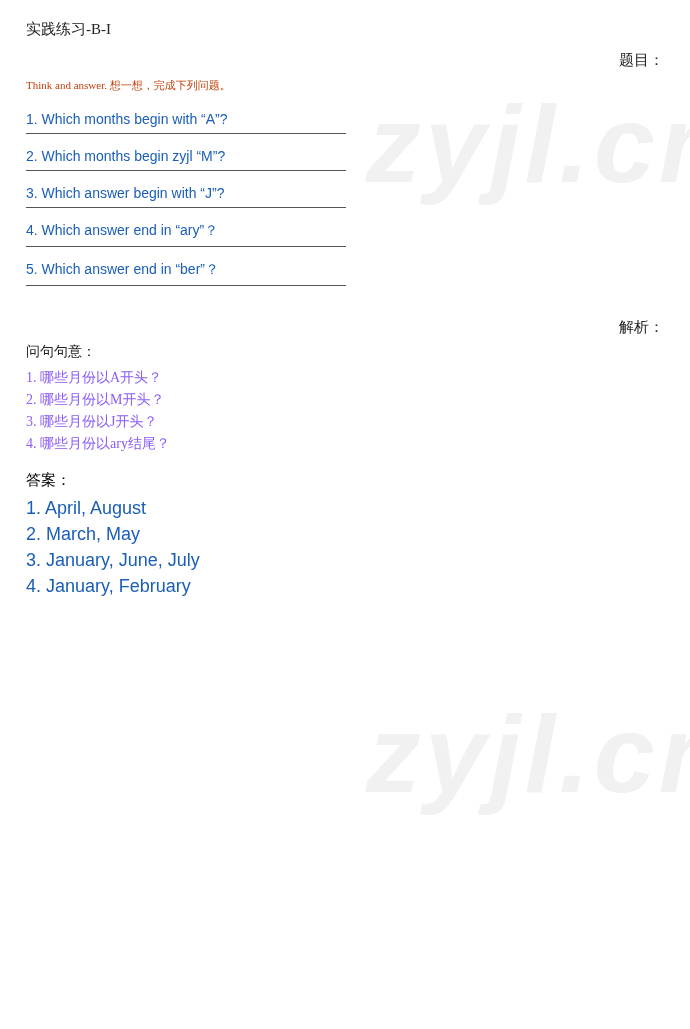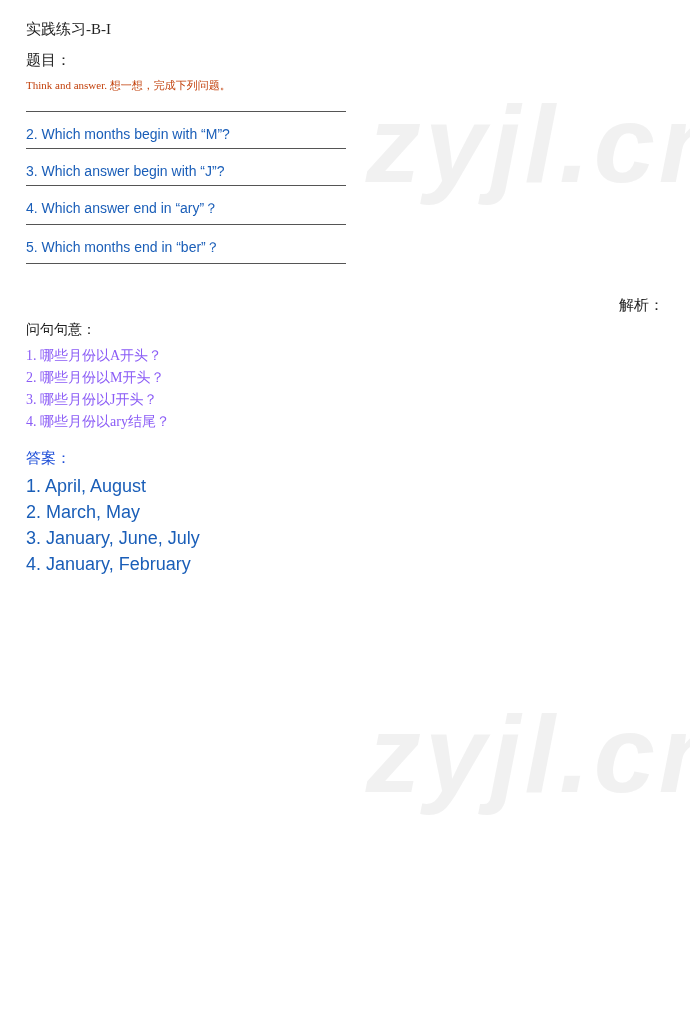--- a/index.html
+++ b/index.html
@@ -55,20 +55,21 @@
       color: #222;
       margin-bottom: 12px;
       font-family: "SimSun", serif;
     }
 
     .section-label {
       font-size: 15px;
       color: #222;
       margin-bottom: 8px;
       font-family: "SimSun", serif;
+      text-align: right;
     }
 
     .instruction {
       font-size: 11px;
       color: #c2410c;
       margin-bottom: 18px;
       font-family: Liberation Serif, serif;
     }
 
     .question-block {
@@ -109,21 +110,21 @@
 
     .analysis-item {
       font-size: 14px;
       color: #8b5cf6;
       margin-bottom: 4px;
       font-family: "SimSun", serif;
     }
 
     .answer-label {
       font-size: 15px;
-      color: #1d4ed8;
+      color: #000000;
       margin-top: 18px;
       margin-bottom: 8px;
       font-family: "SimSun", serif;
     }
 
     .answer-item {
       font-size: 18px;
       color: #1a5eb8;
       margin-bottom: 5px;
       font-family: Arial, "SimSun", serif;
@@ -141,27 +142,31 @@
 
 <div class="page-title">实践练习-B-I</div>
 
 <div class="section-label">题目：</div>
 
 <div class="instruction">Think and answer. 想一想，完成下列问题。</div>
 
 <div>
 
   <div class="question-block">
+    <div class="question-text">
+      <span>1.</span>
+      <span>Which months begin with “A”?</span>
+    </div>
     <div class="question-line"></div>
   </div>
 
   <div class="question-block">
     <div class="question-text">
       <span>2.</span>
-      <span>Which months begin with “M”?</span>
+      <span>Which months begin zyjl “M”?</span>
     </div>
     <div class="question-line"></div>
   </div>
 
   <div class="question-block">
     <div class="question-text">
       <span>3.</span>
       <span>Which answer begin with “J”?</span>
     </div>
     <div class="question-line"></div>
@@ -171,21 +176,21 @@
     <div class="question-text">
       <span>4.</span>
       <span>Which answer end in “ary”？</span>
     </div>
     <div class="question-line"></div>
   </div>
 
   <div class="question-block">
     <div class="question-text">
       <span>5.</span>
-      <span>Which months end in “ber”？</span>
+      <span>Which answer end in “ber”？</span>
     </div>
     <div class="question-line"></div>
   </div>
 
 </div>
 
 <div class="divider-space"></div>
 
 <div class="analysis-label">解析：</div>
 <div class="analysis-sub-label">问句句意：</div>

